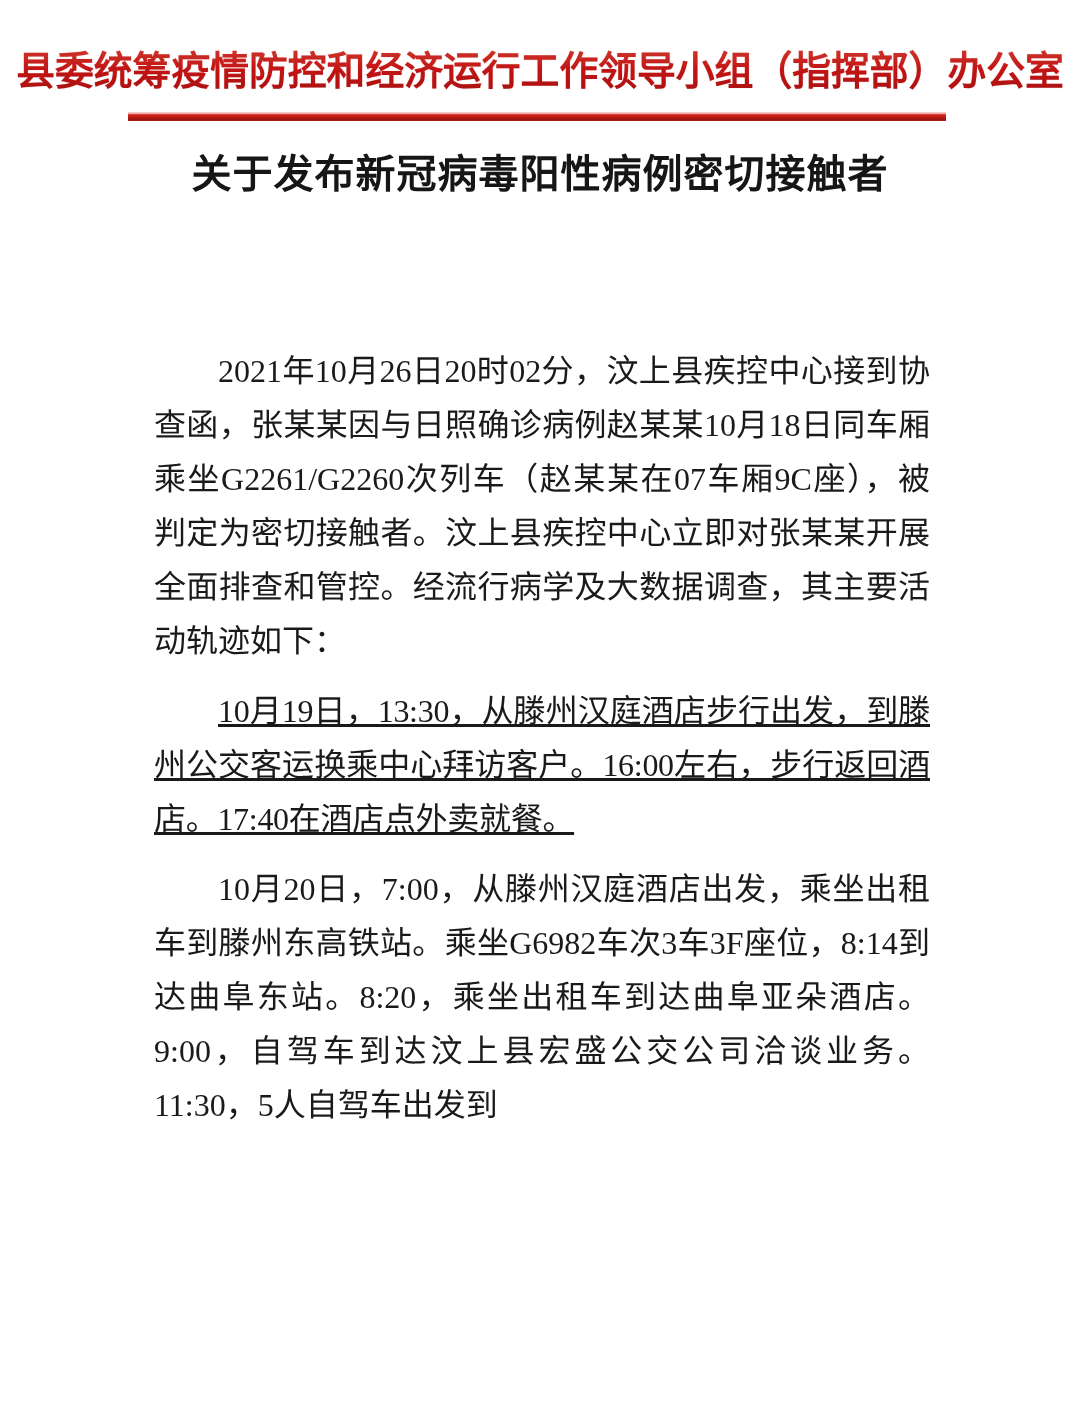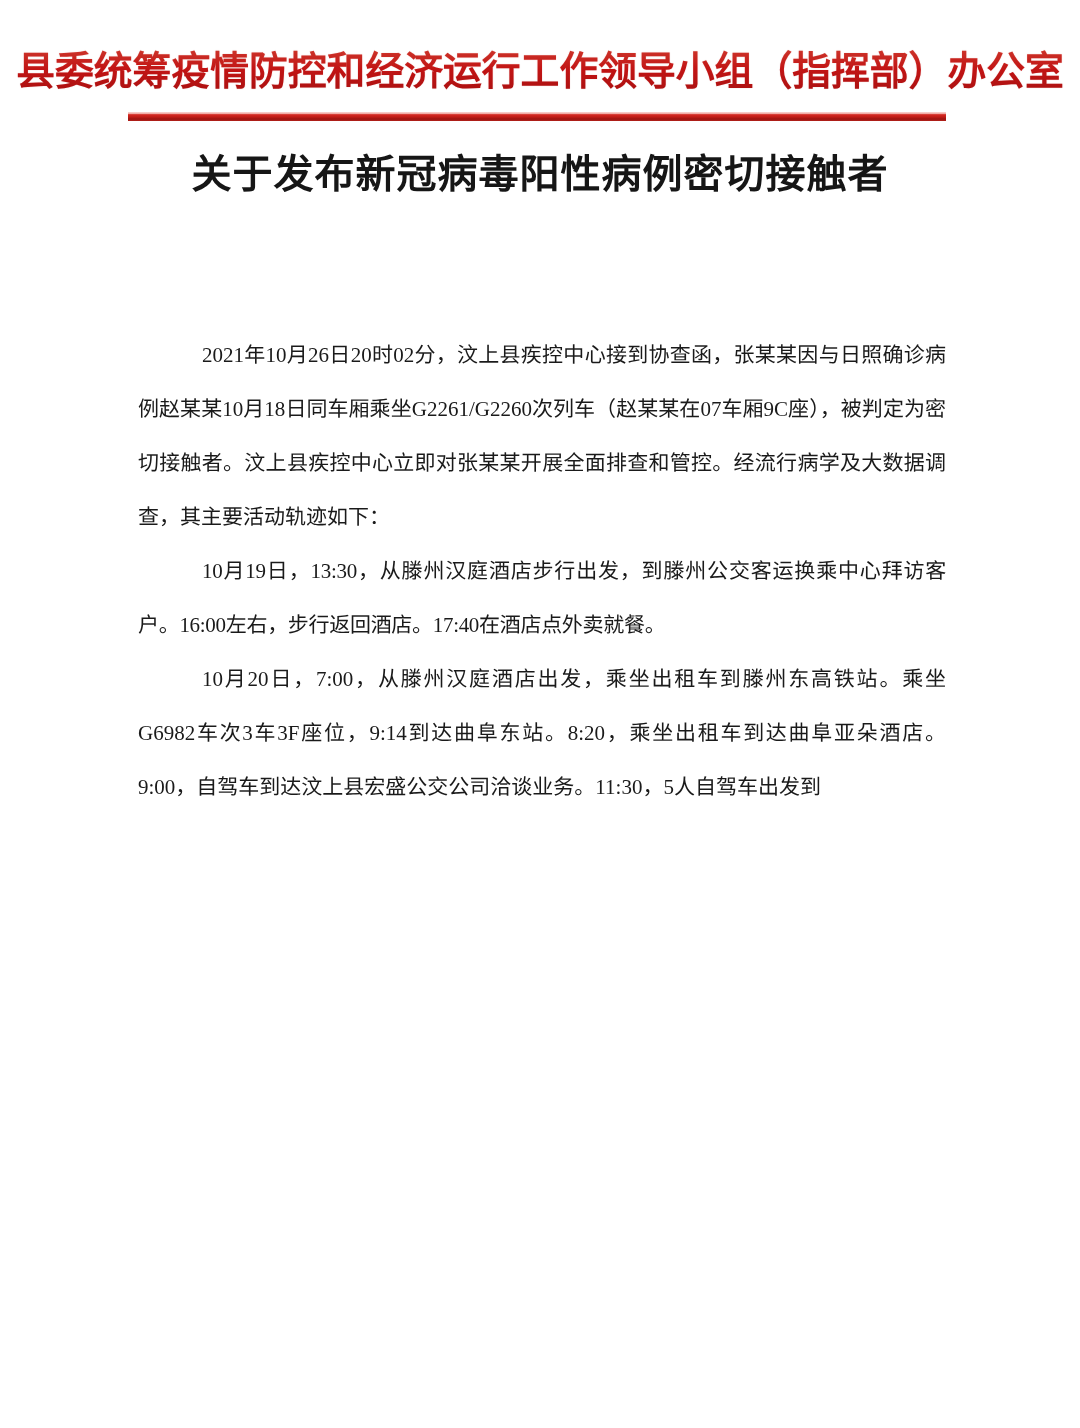--- a/index.html
+++ b/index.html
@@ -78,49 +78,50 @@
 
   
   .body-block {
     position: absolute;
     left: 138px;
     top: 328px;
     width: 808px;
   }
 
   .para {
-    margin: 0;
-    font-size: 21px;
+    margin: 16px;
+    font-size: 32px;
     line-height: 54px;
     color: #1a1a1a;
     text-align: justify;
     text-justify: inter-ideograph;
     text-indent: 64px;
     font-family: "Liberation Serif", "DejaVu Serif", serif;
     font-weight: 500;
   }
 
   .para.tight {
     letter-spacing: -0.3px;
+    text-decoration: underline;
   }
 </style>
 </head>
 <body>
 
 <div class="page">
 
   <div class="masthead">
     <span class="masthead-title">县委统筹疫情防控和经济运行工作领导小组（指挥部）办公室</span>
   </div>
 
   <div class="header-rule"></div>
 
   <div class="doc-title">
     <span class="tline">关于发布新冠病毒阳性病例密切接触者</span>
   </div>
 
   <div class="body-block">
     <p class="para">2021年10月26日20时02分，汶上县疾控中心接到协查函，张某某因与日照确诊病例赵某某10月18日同车厢乘坐G2261/G2260次列车（赵某某在07车厢9C座），被判定为密切接触者。汶上县疾控中心立即对张某某开展全面排查和管控。经流行病学及大数据调查，其主要活动轨迹如下：</p>
     <p class="para tight">10月19日，13:30，从滕州汉庭酒店步行出发，到滕州公交客运换乘中心拜访客户。16:00左右，步行返回酒店。17:40在酒店点外卖就餐。</p>
-    <p class="para">10月20日，7:00，从滕州汉庭酒店出发，乘坐出租车到滕州东高铁站。乘坐G6982车次3车3F座位，9:14到达曲阜东站。8:20，乘坐出租车到达曲阜亚朵酒店。9:00，自驾车到达汶上县宏盛公交公司洽谈业务。11:30，5人自驾车出发到</p>
+    <p class="para">10月20日，7:00，从滕州汉庭酒店出发，乘坐出租车到滕州东高铁站。乘坐G6982车次3车3F座位，8:14到达曲阜东站。8:20，乘坐出租车到达曲阜亚朵酒店。9:00，自驾车到达汶上县宏盛公交公司洽谈业务。11:30，5人自驾车出发到</p>
   </div>
 
 </div>
 
 </body></html>

